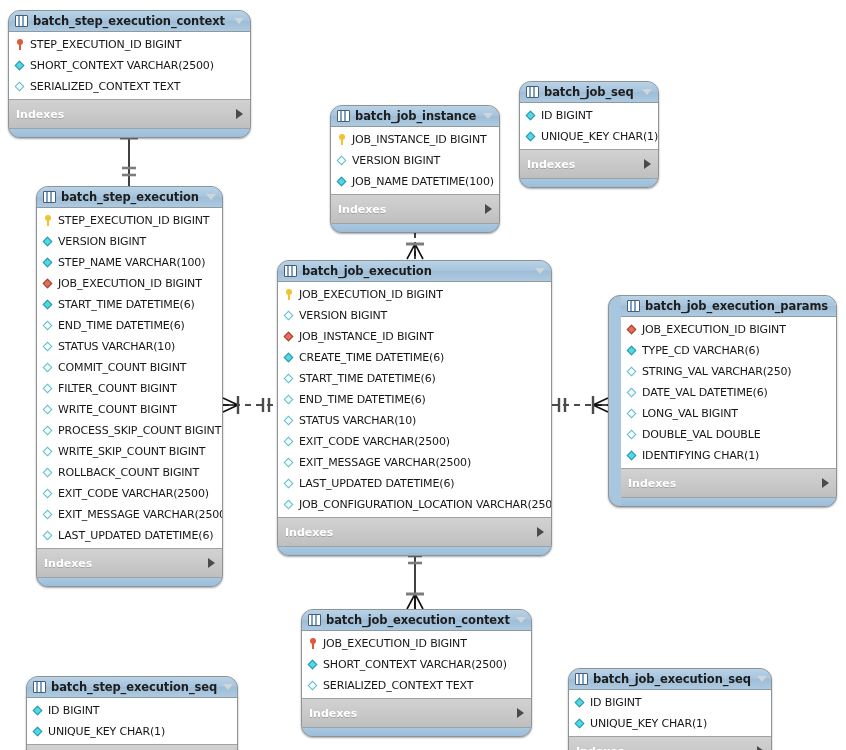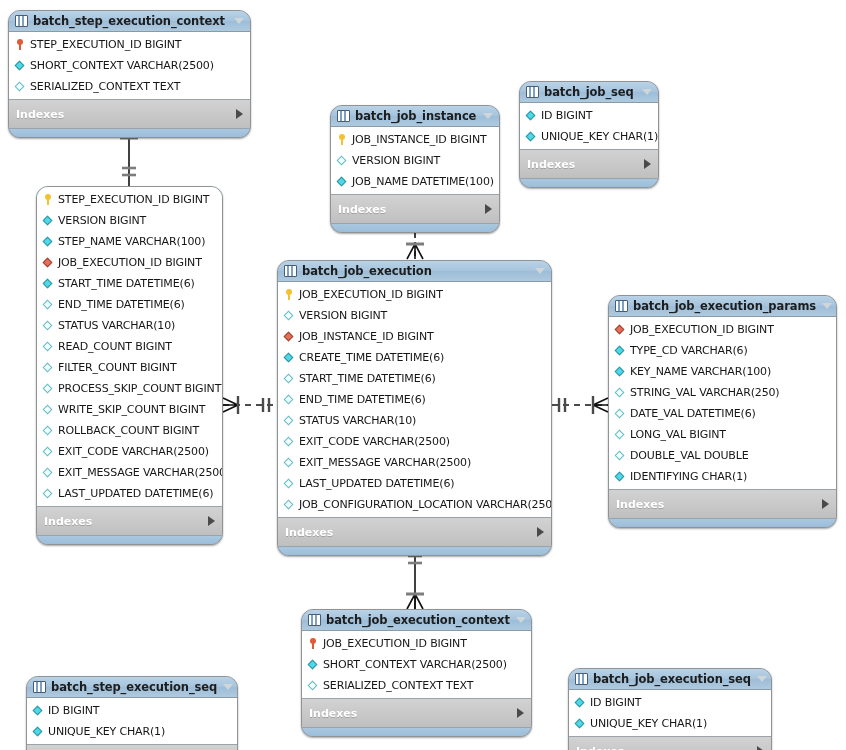--- a/index.html
+++ b/index.html
@@ -310,20 +310,25 @@
             <span class="col-name">UNIQUE_KEY CHAR(1)</span>
           </div>
         </div>
         <div class="tbl-indexes">
           <span class="idx-label">Indexes</span>
           <span class="idx-arrow"></span>
         </div>
         <div class="tbl-foot"></div>
       </div>
       <div class="table-box" style="left: 36px; top: 186px; width: 187px;">
+        <div class="tbl-header">
+          <span class="tbl-icon"></span>
+          <span class="tbl-title">batch_step_execution</span>
+          <span class="tbl-caret"></span>
+        </div>
         <div class="tbl-cols">
           <div class="col-row">
             <span class="col-ico ico-key ico-pk">
               <span class="k-head"></span>
               <span class="k-stem"></span>
             </span>
             <span class="col-name">STEP_EXECUTION_ID BIGINT</span>
           </div>
           <div class="col-row">
             <span class="col-ico ico-notnull">
@@ -358,27 +363,33 @@
           <div class="col-row">
             <span class="col-ico ico-null">
               <span class="ico-dia"></span>
             </span>
             <span class="col-name">STATUS VARCHAR(10)</span>
           </div>
           <div class="col-row">
             <span class="col-ico ico-null">
               <span class="ico-dia"></span>
             </span>
-            <span class="col-name">READ_COUNT BIGINT</span>
+            <span class="col-name">COMMIT_COUNT BIGINT</span>
           </div>
           <div class="col-row">
             <span class="col-ico ico-null">
               <span class="ico-dia"></span>
             </span>
             <span class="col-name">FILTER_COUNT BIGINT</span>
+          </div>
+          <div class="col-row">
+            <span class="col-ico ico-null">
+              <span class="ico-dia"></span>
+            </span>
+            <span class="col-name">WRITE_COUNT BIGINT</span>
           </div>
           <div class="col-row">
             <span class="col-ico ico-null">
               <span class="ico-dia"></span>
             </span>
             <span class="col-name">PROCESS_SKIP_COUNT BIGINT</span>
           </div>
           <div class="col-row">
             <span class="col-ico ico-null">
               <span class="ico-dia"></span>
@@ -490,44 +501,38 @@
             </span>
             <span class="col-name">JOB_CONFIGURATION_LOCATION VARCHAR(2500)</span>
           </div>
         </div>
         <div class="tbl-indexes">
           <span class="idx-label">Indexes</span>
           <span class="idx-arrow"></span>
         </div>
         <div class="tbl-foot"></div>
       </div>
-      <div class="table-box" style="left: 608px; top: 295px; width: 229px;">
+      <div class="table-box" style="left: 608px; top: 295px; width: 229px; padding-left: 12px;">
         <div class="tbl-header">
           <span class="tbl-icon"></span>
           <span class="tbl-title">batch_job_execution_params</span>
           <span class="tbl-caret"></span>
         </div>
         <div class="tbl-cols">
           <div class="col-row">
             <span class="col-ico ico-fk">
               <span class="ico-dia"></span>
             </span>
             <span class="col-name">JOB_EXECUTION_ID BIGINT</span>
           </div>
           <div class="col-row">
             <span class="col-ico ico-notnull">
               <span class="ico-dia"></span>
             </span>
             <span class="col-name">TYPE_CD VARCHAR(6)</span>
-          </div>
-          <div class="col-row">
-            <span class="col-ico ico-notnull">
-              <span class="ico-dia"></span>
-            </span>
-            <span class="col-name">KEY_NAME VARCHAR(100)</span>
           </div>
           <div class="col-row">
             <span class="col-ico ico-null">
               <span class="ico-dia"></span>
             </span>
             <span class="col-name">STRING_VAL VARCHAR(250)</span>
           </div>
           <div class="col-row">
             <span class="col-ico ico-null">
               <span class="ico-dia"></span>

